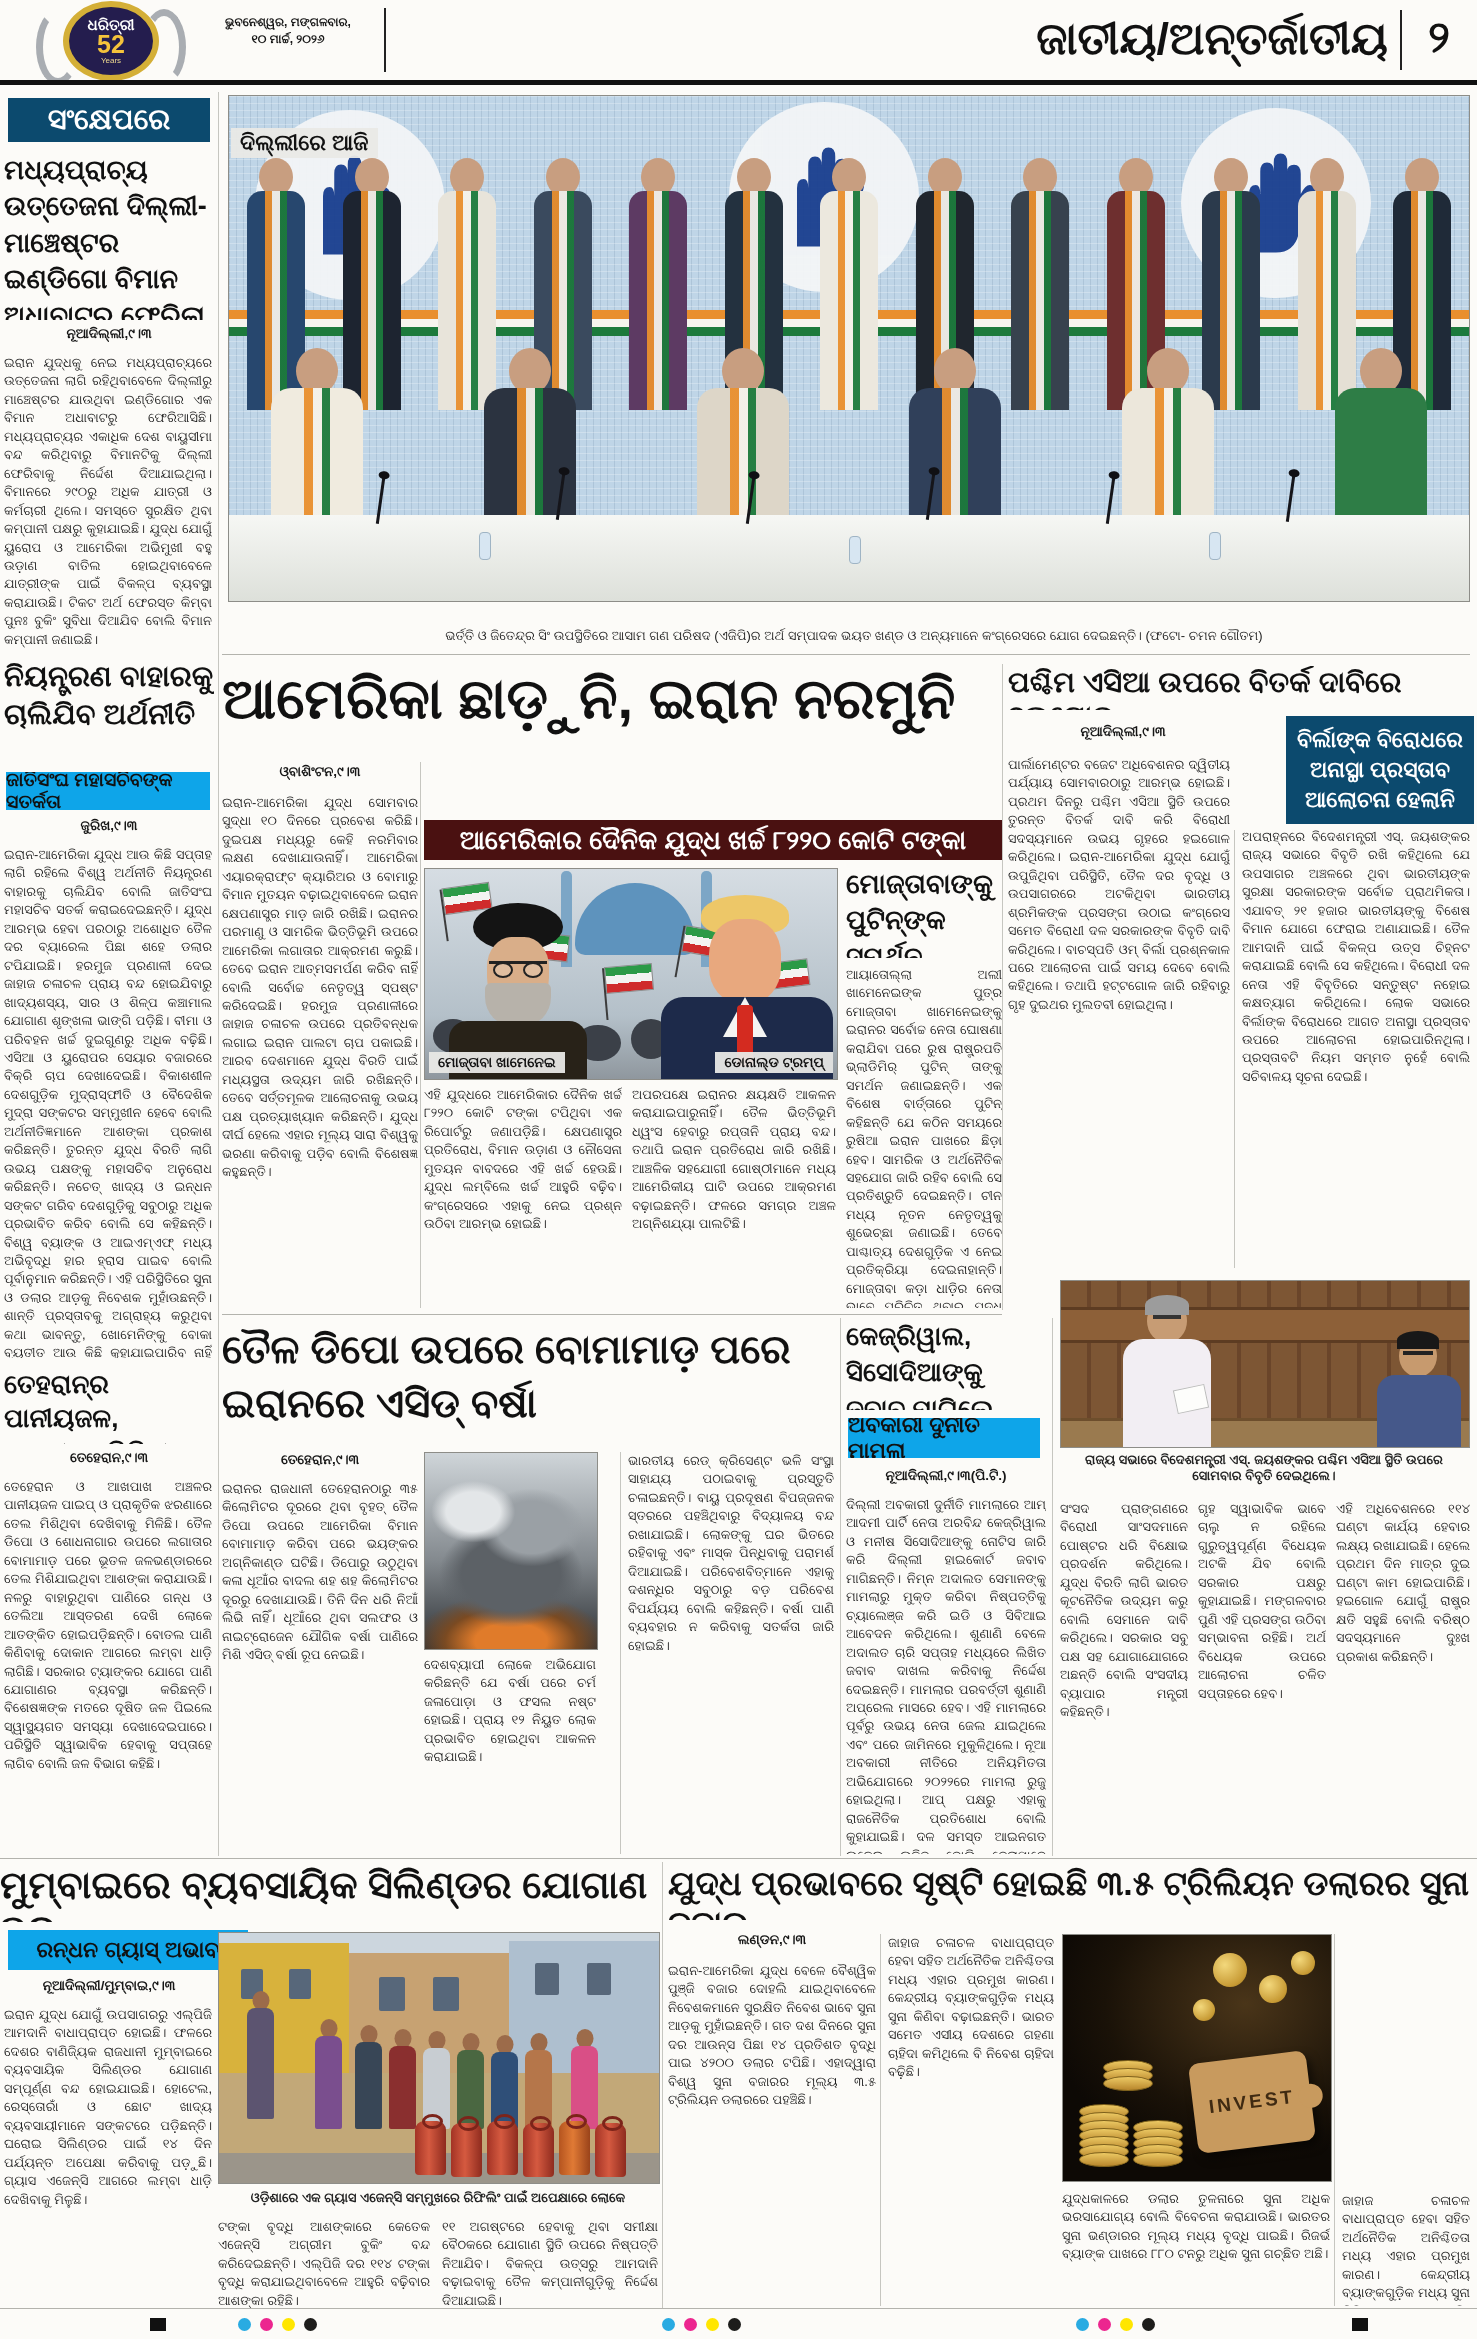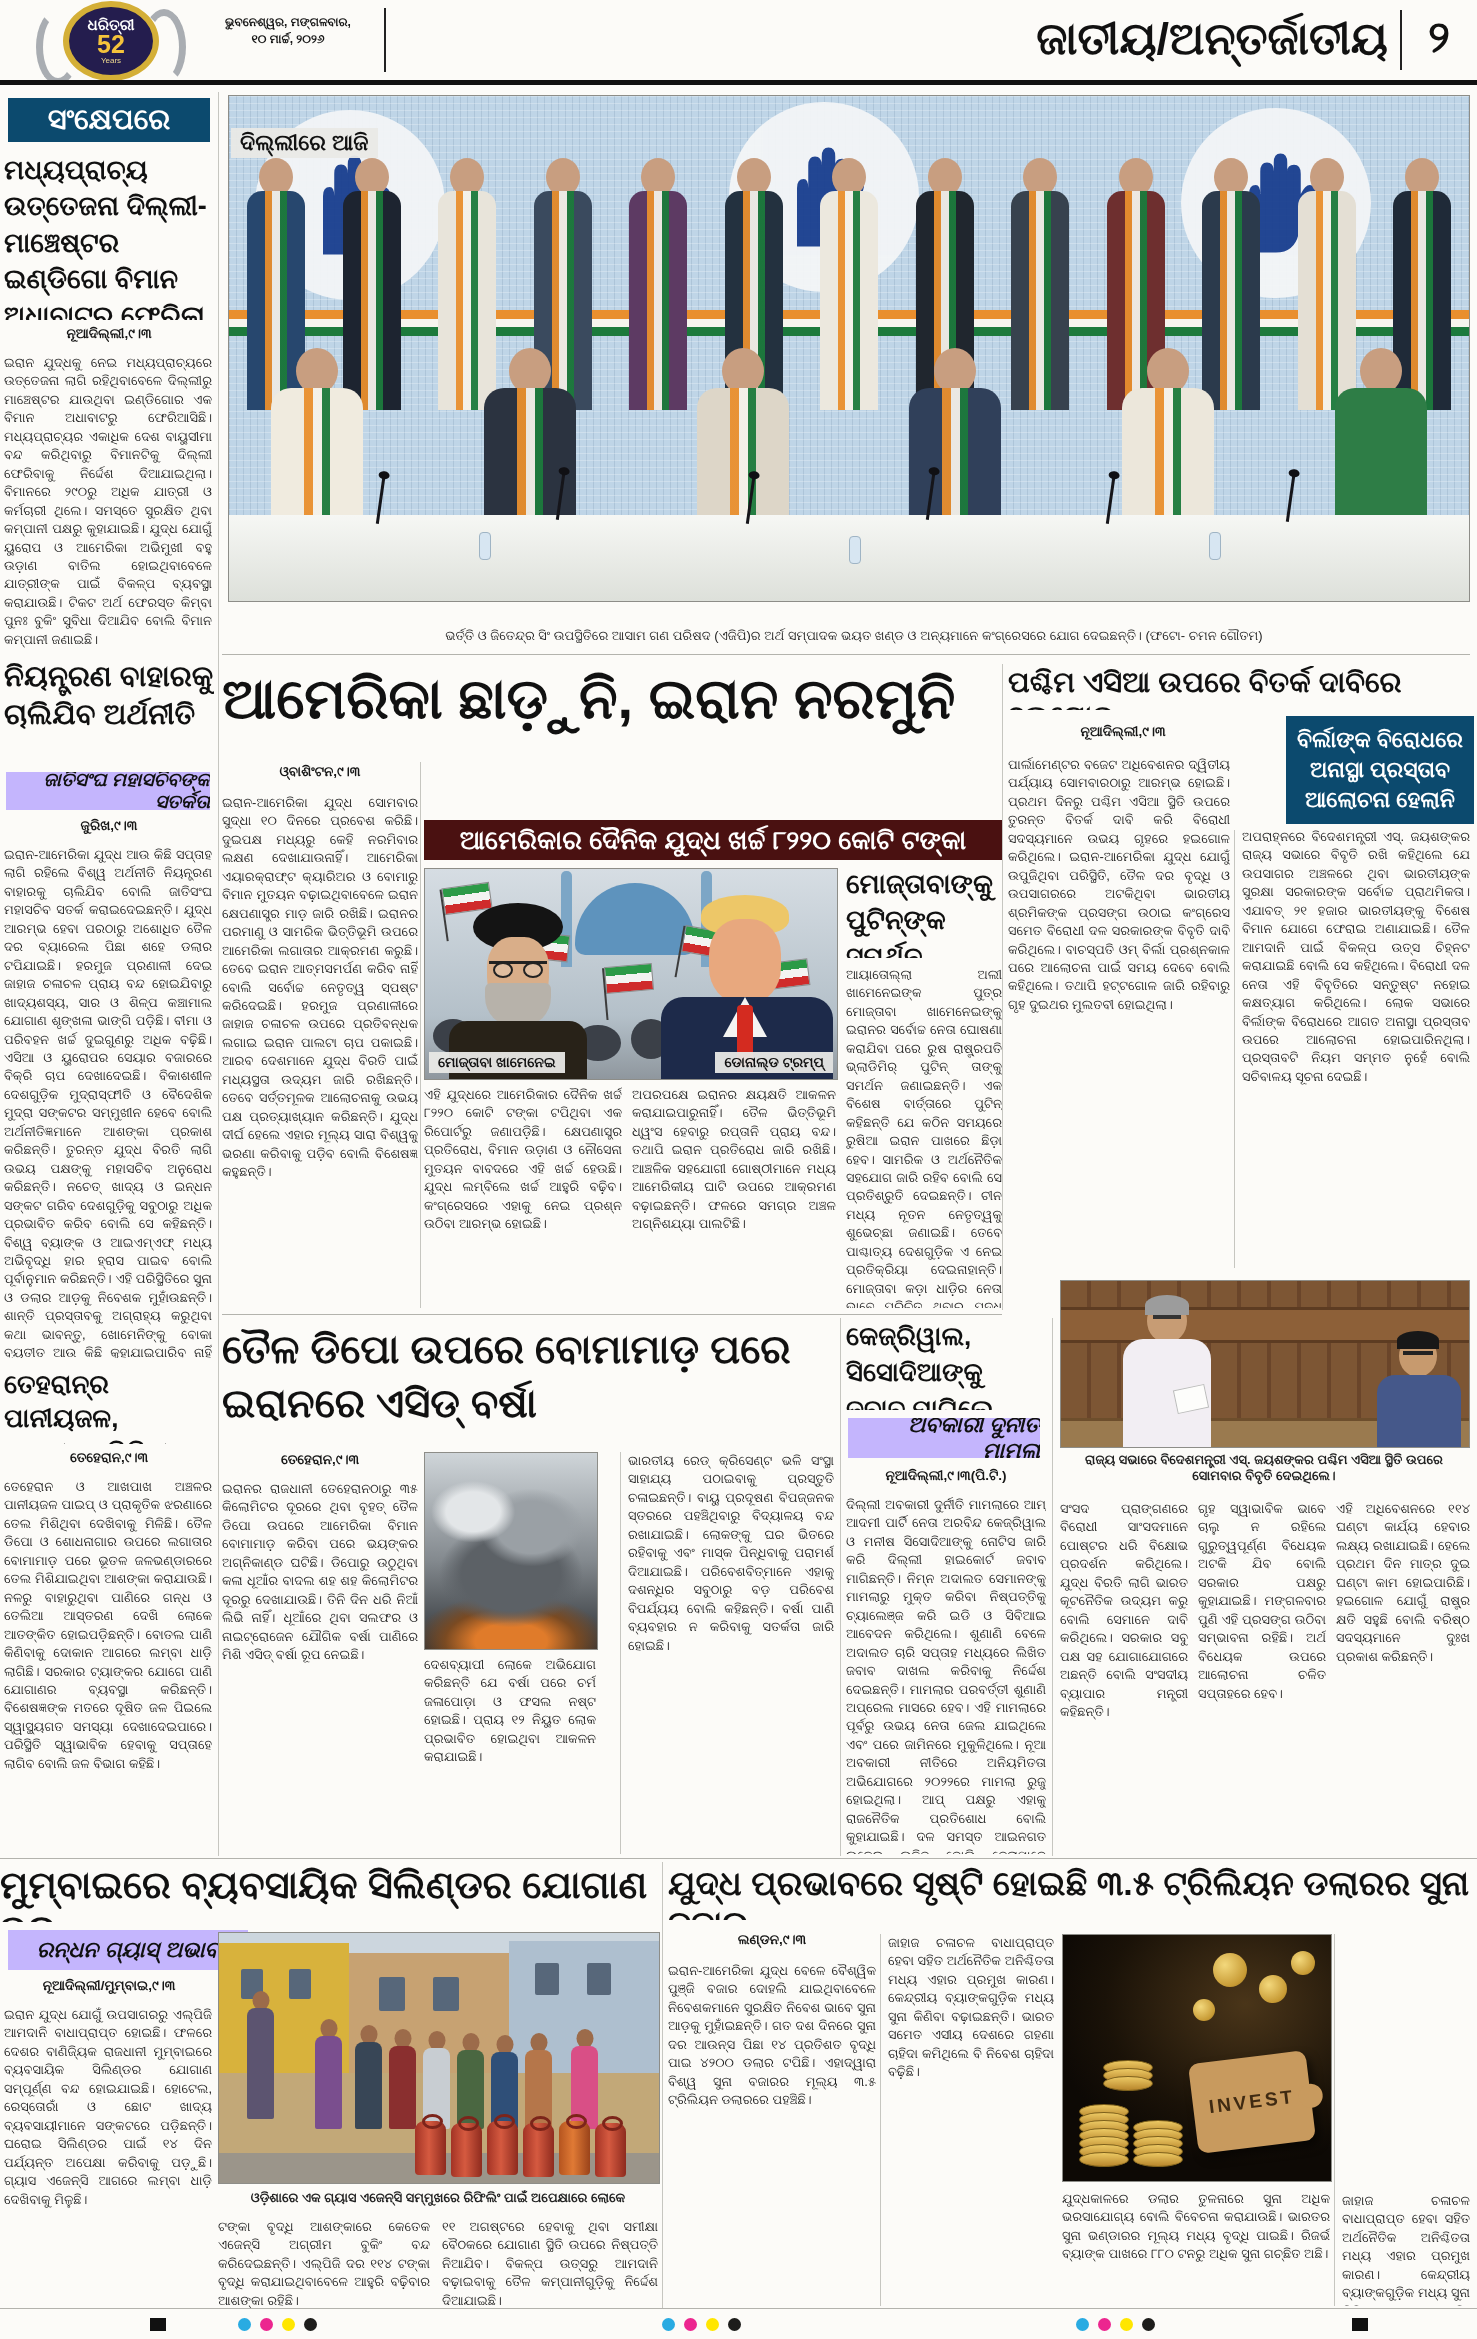--- a/index.html
+++ b/index.html
@@ -3,21 +3,21 @@
 <meta charset="utf-8">
 <style>
   html,body{margin:0;padding:0;background:#ffffff;}
   .page{position:relative;width:1477px;height:2339px;background:#fcfbf8;overflow:hidden;
         font-family:"Liberation Sans","DejaVu Sans",sans-serif;color:#161616;}
   .abs{position:absolute;}
   .hl{font-weight:bold;overflow:hidden;color:#111;}
   .bt{font-size:13px;line-height:1.42;text-align:justify;overflow:hidden;word-break:break-word;color:#1c1c1c;}
   .dl{font-size:13.5px;font-weight:bold;text-align:center;overflow:hidden;}
   .dl span{border-bottom:1.5px solid #444;padding:0 6px 2px;}
-  .kicker{background:#c4b5fd;font-weight:bold;text-align:right;display:flex;align-items:center;justify-content:center;overflow:hidden;color:#111;font-style:italic;}
+  .kicker{background:#0ea5e9;font-weight:bold;text-align:left;display:flex;align-items:center;justify-content:center;overflow:hidden;color:#111;}
   .blackbox{background:#0c4a6e;color:#fff;font-weight:bold;text-align:center;display:flex;align-items:center;justify-content:center;overflow:hidden;}
   .vline{position:absolute;width:1px;background:#c6c6c0;}
   .hline{position:absolute;height:1px;background:#b3b3ad;}
   .thickrule{position:absolute;background:#111;}
   .photo{position:absolute;border:1px solid #8d8d88;overflow:hidden;}
   .plabel{position:absolute;background:rgba(233,233,230,.95);font-weight:bold;font-size:14px;padding:2px 9px;color:#111;}
   .caption{font-size:13px;text-align:center;overflow:hidden;color:#222;}
   
   .badge{position:absolute;left:36px;top:1px;width:150px;height:80px;}
   .badge .wing{position:absolute;top:8px;width:30px;height:62px;border:7px solid #a9adb2;border-radius:50%;border-right-color:transparent;border-top-color:transparent;}

